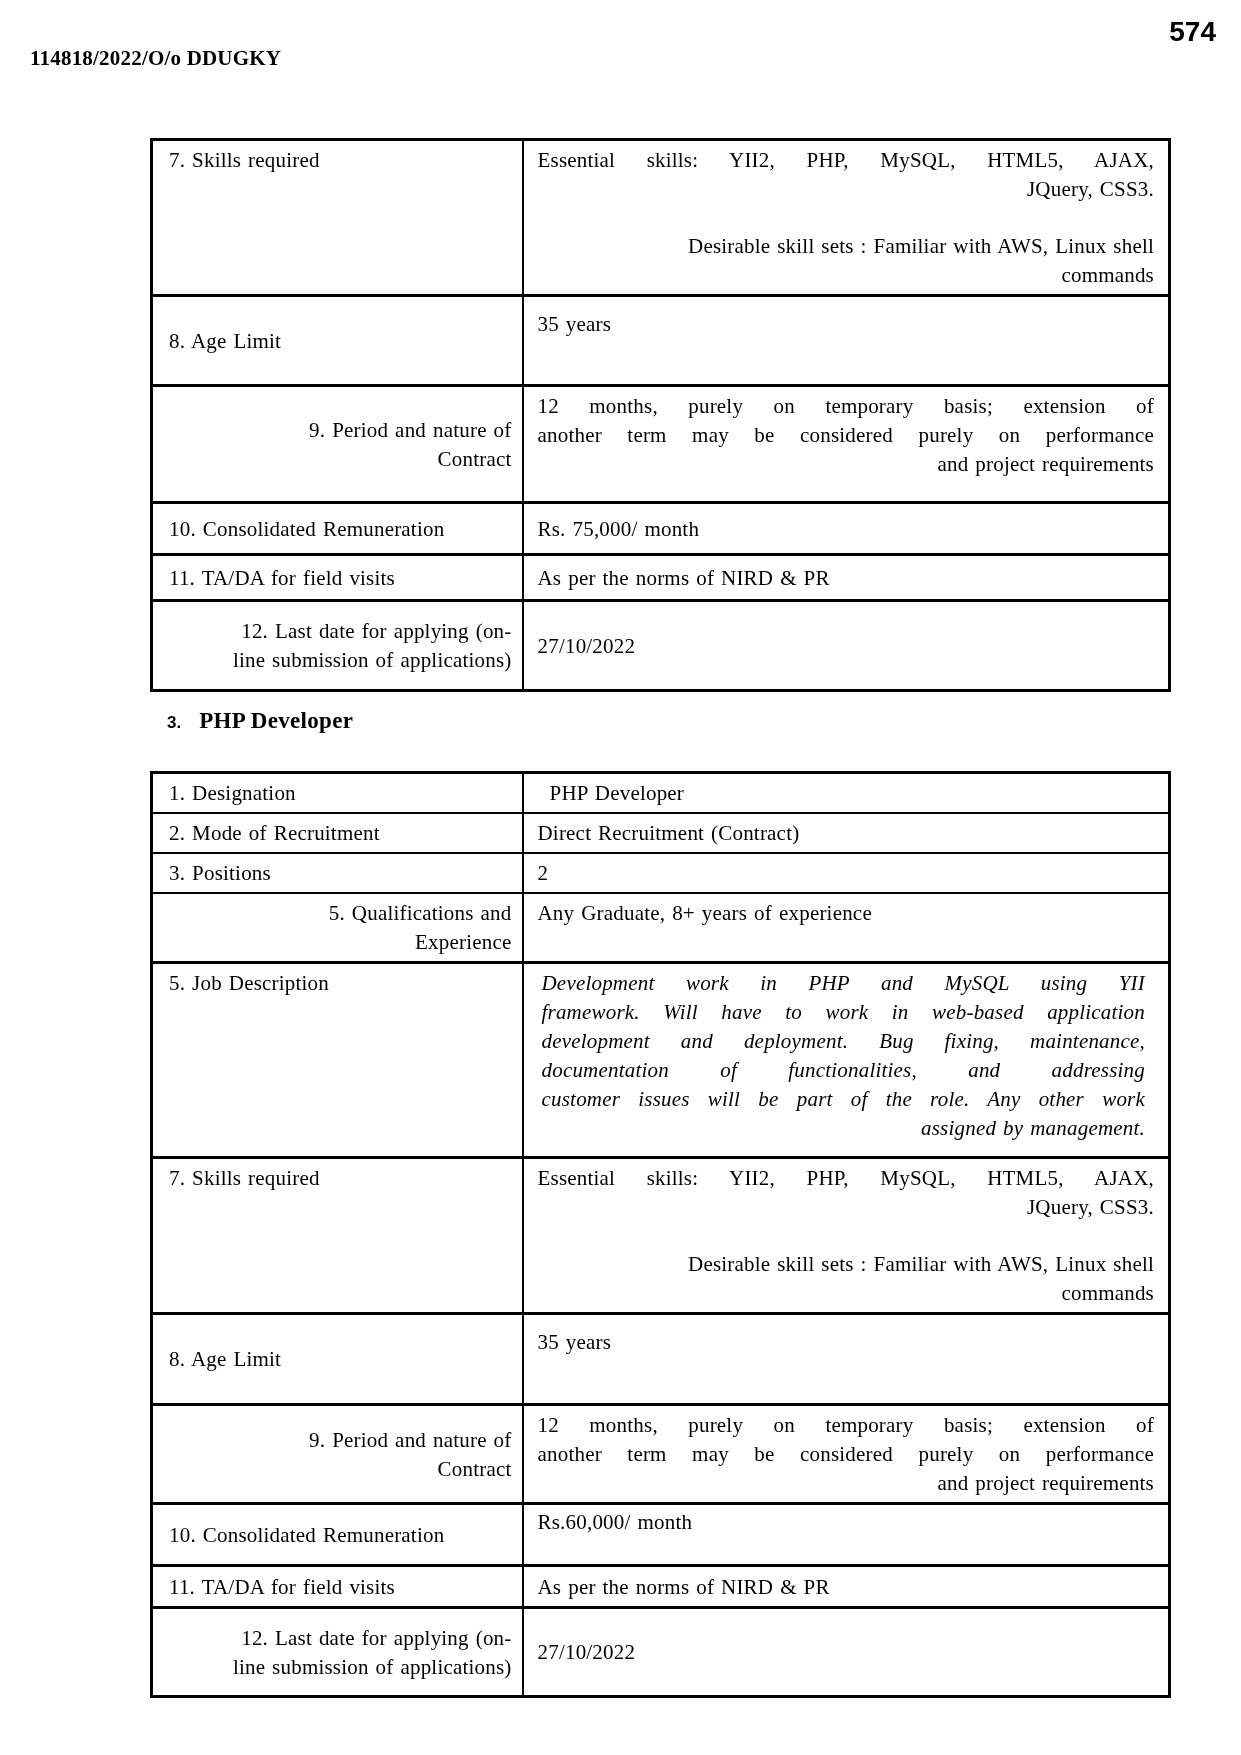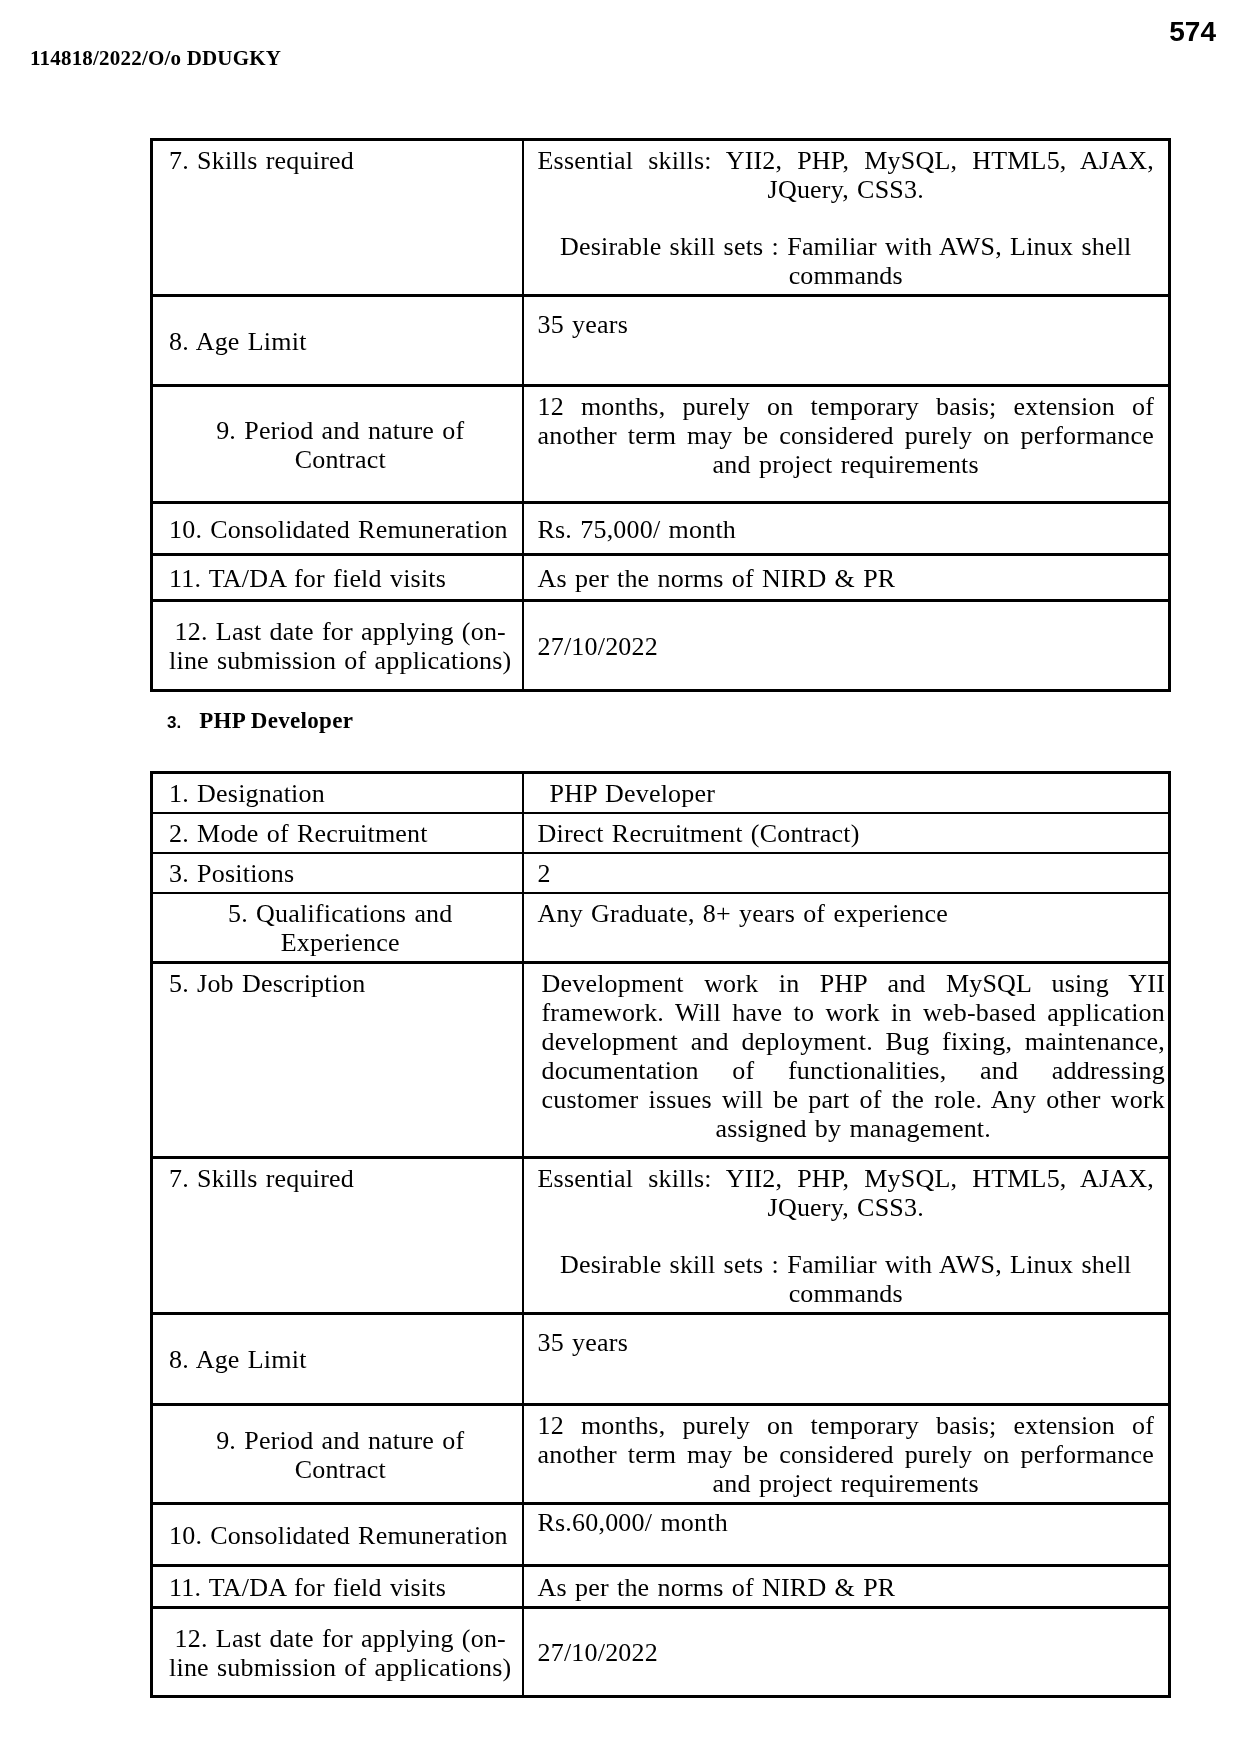--- a/index.html
+++ b/index.html
@@ -49,44 +49,44 @@
     font-size: 23px;
     letter-spacing: 0.3px;
   }
   table.jobtable {
     position: absolute;
     left: 150px;
     width: 1018px;
     border-collapse: collapse;
     table-layout: fixed;
     border: 3px solid #f9a8d4;
-    font-size: 26px;
+    font-size: 21px;
     line-height: 29px;
     letter-spacing: 0.2px;
     word-spacing: 1.5px;
   }
   #table1 { top: 138px; }
   #table2 { top: 771px; }
   col.c-label { width: 371px; }
   col.c-value { width: 647px; }
   td { border: 3px solid #000000; box-sizing: border-box; }
   td.label { border-right-width: 2px; padding: 5px 10px 4px 16px; }
   td.value { border-left-width: 2px;  padding: 5px 14px 4px 14px; }
   td.vt { vertical-align: top; }
   td.vm { vertical-align: middle; }
   td.pt12 { padding-top: 13px; }
   td.pt4  { padding-top: 3px; }
   td.ind  { padding-left: 26px; }
-  td.indv { padding-left: 18px; padding-right: 3px; }
+  td.indv { padding-left: 18px; padding-right: 23px; font-style: italic; }
   
   tr.thin-b > td { border-bottom-width: 2px; }
   tr.thin-t > td { border-top-width: 2px; }
   
   .jl   { text-align: justify; text-align-last: justify; }
-  .line { text-align: center; }
+  .line { text-align: right; }
   .pgap { margin-top: 28px; }
 </style>
 </head>
 <body>
 
 <div class="page">
 
   <div class="doc-ref">114818/2022/O/o DDUGKY</div>
   <div class="page-num">574</div>
 

